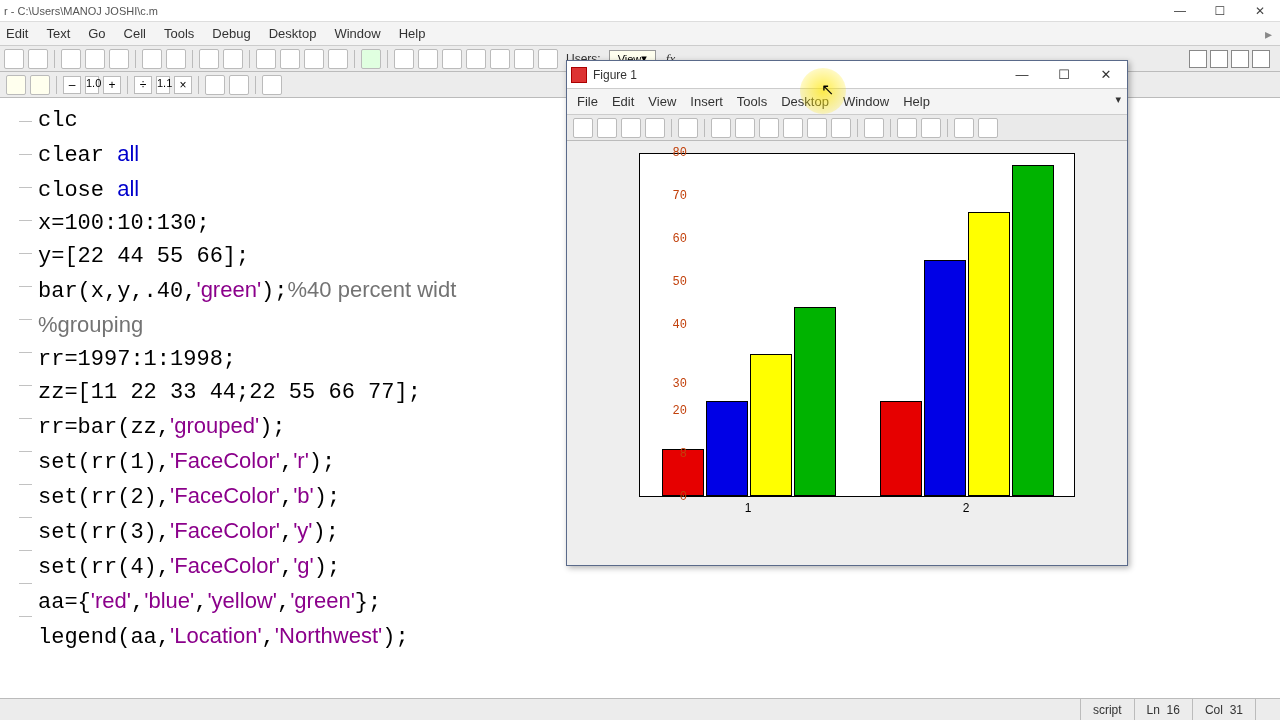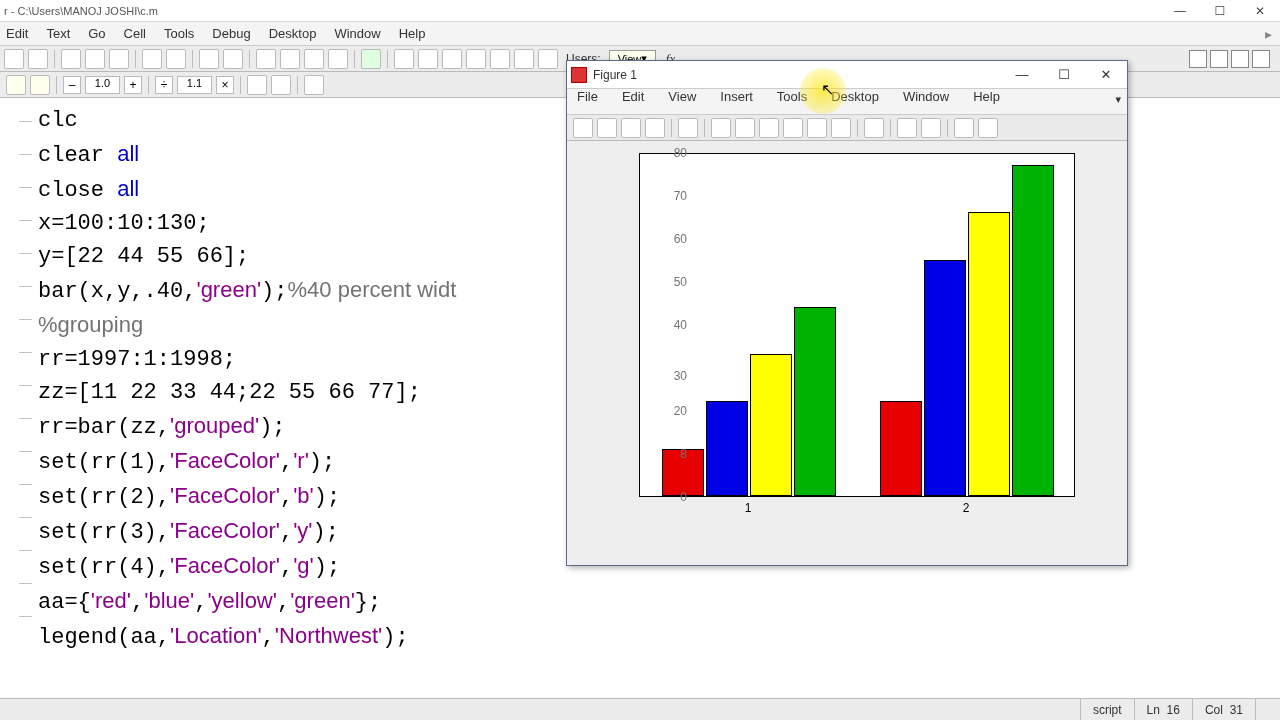--- a/index.html
+++ b/index.html
@@ -13,21 +13,21 @@
 .menubar { height: 24px; background: #f4f4f4; display: flex; align-items: center; padding-left: 6px; gap: 18px; font-size: 13px; color: #333; border-bottom: 1px solid #ccc; }
 .menubar span { cursor: default; }
 .toolbar { height: 26px; background: #ececec; display: flex; align-items: center; gap: 4px; padding: 0 4px; border-bottom: 1px solid #bbb; }
 .toolbar .tbtn { width: 20px; height: 20px; background: #fff; border: 1px solid #bbb; border-radius: 2px; }
 .toolbar .sep { width: 1px; height: 18px; background: #bbb; margin: 0 2px; }
 .toolbar .tlabel { font-size: 12px; color: #333; padding: 0 4px; }
 .toolbar .fx { font-family: serif; font-style: italic; font-size: 13px; color: #333; padding-left: 6px; }
 
 .toolbar2 { height: 26px; background: #ececec; display: flex; align-items: center; gap: 4px; padding: 0 6px; border-bottom: 1px solid #bbb; }
 .toolbar2 .zbtn { width: 18px; height: 18px; border: 1px solid #bbb; background: #fff; display: flex; align-items: center; justify-content: center; font-size: 12px; }
-.toolbar2 .zinput { width: 35px; height: 18px; border: 1px solid #bbb; background: #fff; font-size: 11px; text-align: center; }
+.toolbar2 .zinput { width: 14px; height: 18px; border: 1px solid #bbb; background: #fff; font-size: 11px; text-align: center; }
 .toolbar2 .sep { width: 1px; height: 18px; background: #bbb; margin: 0 2px; }
 .toolbar2 .tbtn { width: 20px; height: 20px; background: #fff; border: 1px solid #bbb; border-radius: 2px; }
 
 .editor { background: #fff; width: 100%; height: 616px; padding: 6px 0 0 8px; display: flex; }
 .gutter { width: 30px; display: flex; flex-direction: column; }
 .gutter div { height: 33px; font-size: 13px; color: #888; text-align: right; padding-right: 6px; display:flex; align-items:center; justify-content:flex-end; }
 .gutter div::after { content: "—"; color: #bbb; margin-left: 4px; }
 .code { font-family: "Courier New", monospace; font-size: 22px; line-height: 33px; white-space: pre; color: #000; }
 .kw { color: #0000cc; }
 .str { color: #8b008b; }
@@ -42,29 +42,29 @@
 .righticons .ri { width: 18px; height: 18px; border: 1px solid #888; background: #fff; }
 
 
 .figwin { position: absolute; left: 566px; top: 60px; width: 562px; height: 506px; background: #f3f3f3; border: 1px solid #5a6a8a; box-shadow: 2px 2px 6px rgba(0,0,0,.3); }
 .figtitle { height: 28px; background: #fff; display: flex; align-items: center; padding-left: 4px; border-bottom: 1px solid #ccc; }
 .figtitle .icon { width: 16px; height: 16px; background: #d33; border: 1px solid #a00; margin-right: 6px; }
 .figtitle .txt { font-size: 12px; color: #333; }
 .figtitle .spacer { flex: 1; }
 .figtitle .wbtn { width: 42px; height: 26px; display:flex; align-items:center; justify-content:center; font-size: 13px; color:#333; }
 
-.figmenu { height: 26px; background: #f4f4f4; display: flex; align-items: flex-start; gap: 24px; padding-left: 10px; font-size: 13px; color: #333; border-bottom: 1px solid #ccc; position: relative; }
+.figmenu { height: 26px; background: #f4f4f4; display: flex; align-items: center; gap: 14px; padding-left: 10px; font-size: 13px; color: #333; border-bottom: 1px solid #ccc; position: relative; }
 .figmenu .arrw { position:absolute; right:6px; top:4px; font-size: 11px; color:#333; }
 .figtoolbar { height: 26px; background: #eaeaea; display: flex; align-items: center; gap: 4px; padding: 0 6px; border-bottom: 1px solid #bbb; }
 .figtoolbar .tb { width: 20px; height: 20px; border: 1px solid #bbb; background: #fff; border-radius:2px; }
 .figtoolbar .sep { width: 1px; height: 18px; background: #bbb; margin: 0 2px; }
 
 .plotarea { position: relative; width: 100%; height: calc(100% - 80px); background: #eeeeee; }
 .axes { position: absolute; left: 72px; top: 12px; width: 436px; height: 344px; background: #fff; border: 1px solid #000; }
-.ytick { position: absolute; right: 440px; font-size: 12px; color: #737373; transform: translateY(-50%); }
+.ytick { position: absolute; right: 440px; font-size: 12px; color: #c2410c; transform: translateY(-50%); font-family: Liberation Mono, monospace; }
 .xtick { position: absolute; top: 360px; font-size: 12px; color: #000; transform: translateX(-50%); }
 .bar { position: absolute; bottom: 0; width: 42px; border: 1px solid #000; }
 .legend { position: absolute; left: 82px; top: 20px; background: #fff; border: 1px solid #000; padding: 3px 6px; }
 .legend .row { display: flex; align-items: center; gap: 6px; height: 19px; font-size: 13px; }
 .legend .sw { width: 26px; height: 13px; border: 1px solid #000; }
 
 
 .cursor-hl { position:absolute; width:46px; height:46px; border-radius:50%; background: radial-gradient(circle, rgba(255,230,0,0.7) 0%, rgba(255,230,0,0.3) 60%, rgba(255,230,0,0) 100%); pointer-events:none; }
 .cursor-arrow { position:absolute; font-size:16px; color:#000; pointer-events:none; }
 </style>
@@ -248,21 +248,21 @@
         <div class="bar" style="left: 240px; height: 94.6px; background: rgb(230, 0, 0);"></div>
         <div class="bar" style="left: 284px; height: 236.5px; background: rgb(0, 0, 230);"></div>
         <div class="bar" style="left: 328px; height: 283.8px; background: rgb(255, 255, 0);"></div>
         <div class="bar" style="left: 372px; height: 331.1px; background: rgb(0, 179, 0);"></div>
       </div>
     <div id="yticks"></div>
     <div id="xticks"></div>
   <div class="ytick" style="top: 356px;">0</div>
       <div class="ytick" style="top: 313px;">8</div>
       <div class="ytick" style="top: 270px;">20</div>
-      <div class="ytick" style="top: 235px;">30</div>
+      <div class="ytick" style="top: 243px;">30</div>
       <div class="ytick" style="top: 184px;">40</div>
       <div class="ytick" style="top: 141px;">50</div>
       <div class="ytick" style="top: 98px;">60</div>
       <div class="ytick" style="top: 55px;">70</div>
       <div class="ytick" style="top: 12px;">80</div>
       <div class="xtick" style="left: 181px;">1</div>
       <div class="xtick" style="left: 399px;">2</div>
     </div>
 </div>
 

